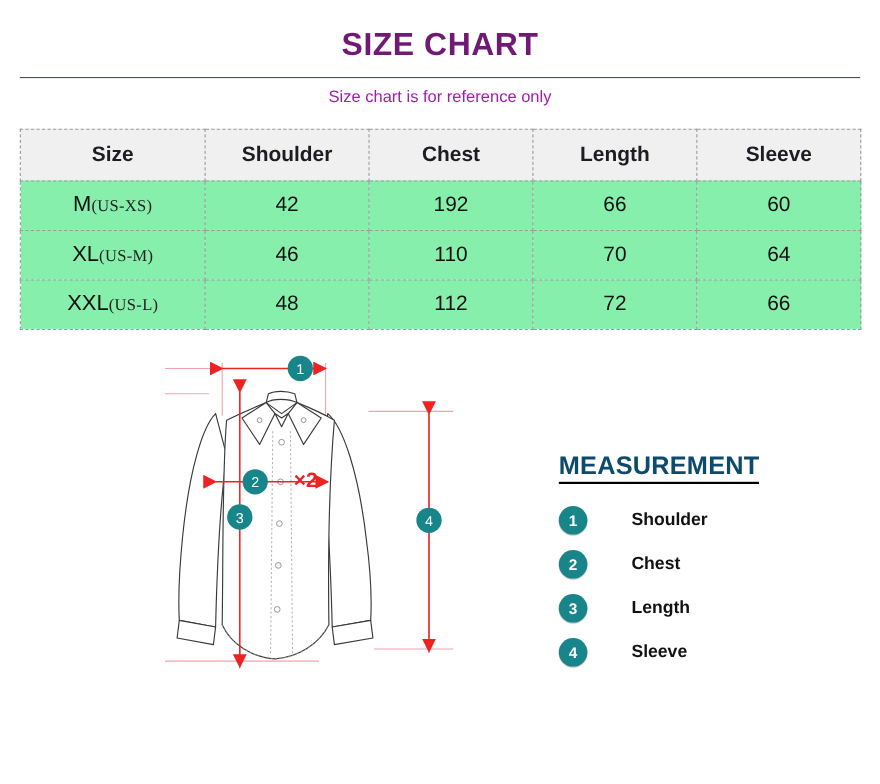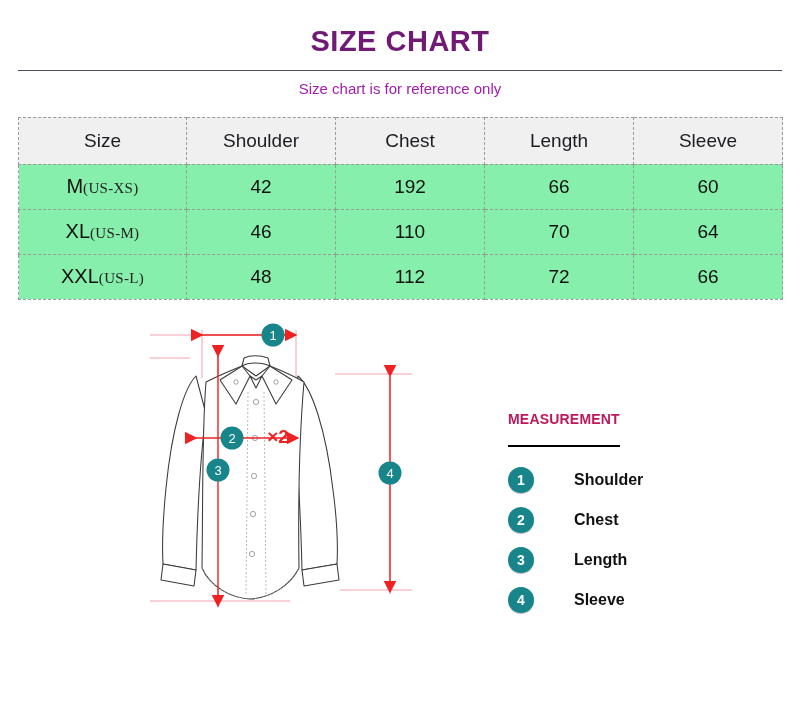--- a/index.html
+++ b/index.html
@@ -54,21 +54,21 @@
   table.size-table td {
     border: 1px dashed #9b9b9b;
     text-align: center;
     vertical-align: middle;
     height: 44px;
     padding: 0;
   }
   table.size-table thead th {
     background: #f0f0f0;
     font-size: 19px;
-    font-weight: normal;
+    font-weight: bold;
     color: #1c1c22;
     height: 46px;
   }
   table.size-table tbody td {
     background: #86efac;
     font-size: 19px;
     color: #111111;
     font-weight: normal;
   }
   .col-size   { width: 168px; }
@@ -104,27 +104,27 @@
   }
 
   
   .legend {
     position: absolute;
     left: 508px;
     top: 110px;
     width: 230px;
   }
   .legend-title {
-    font-size: 14px;
-    font-weight: bold;
-    color: #be185d;
+    font-size: 23px;
+    font-weight: bold;
+    color: #0c4a6e;
     letter-spacing: 0.2px;
     border-bottom: 2px solid #000000;
     display: inline-block;
-    padding-bottom: 18px;
+    padding-bottom: 1px;
     margin-bottom: 18px;
   }
   .legend-row {
     display: flex;
     align-items: center;
     margin-bottom: 10px;
     height: 30px;
   }
   .legend-badge {
     width: 26px;

